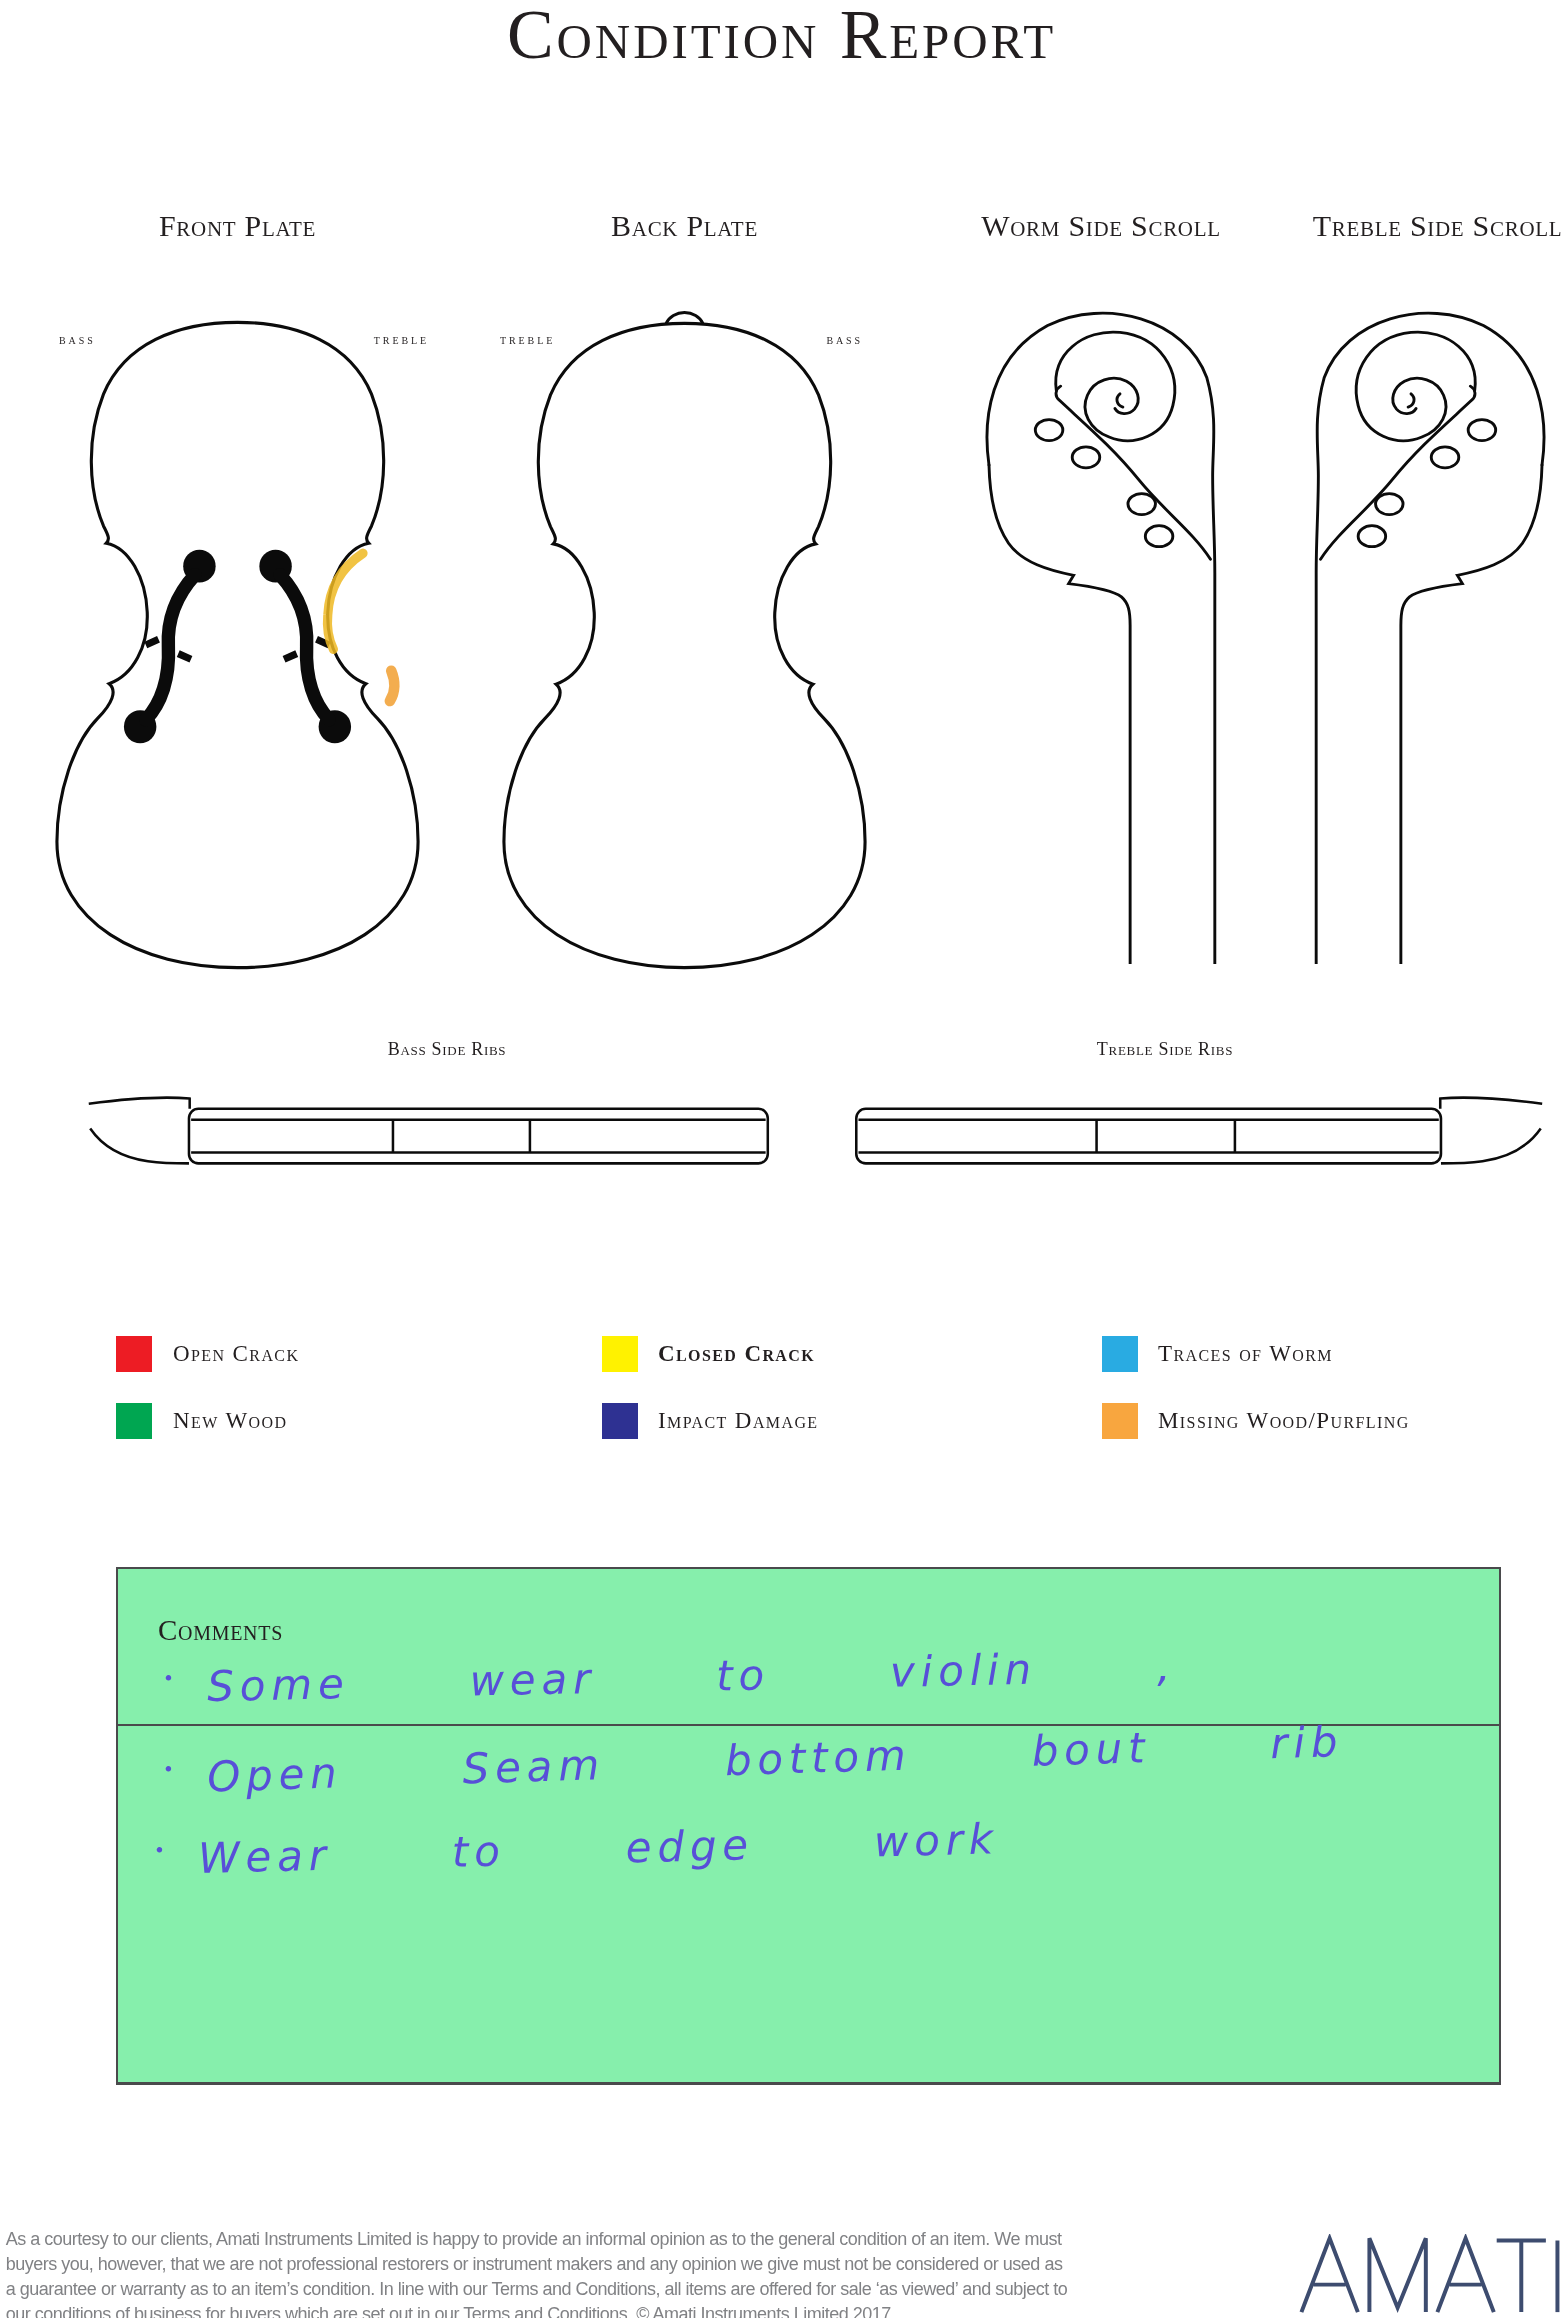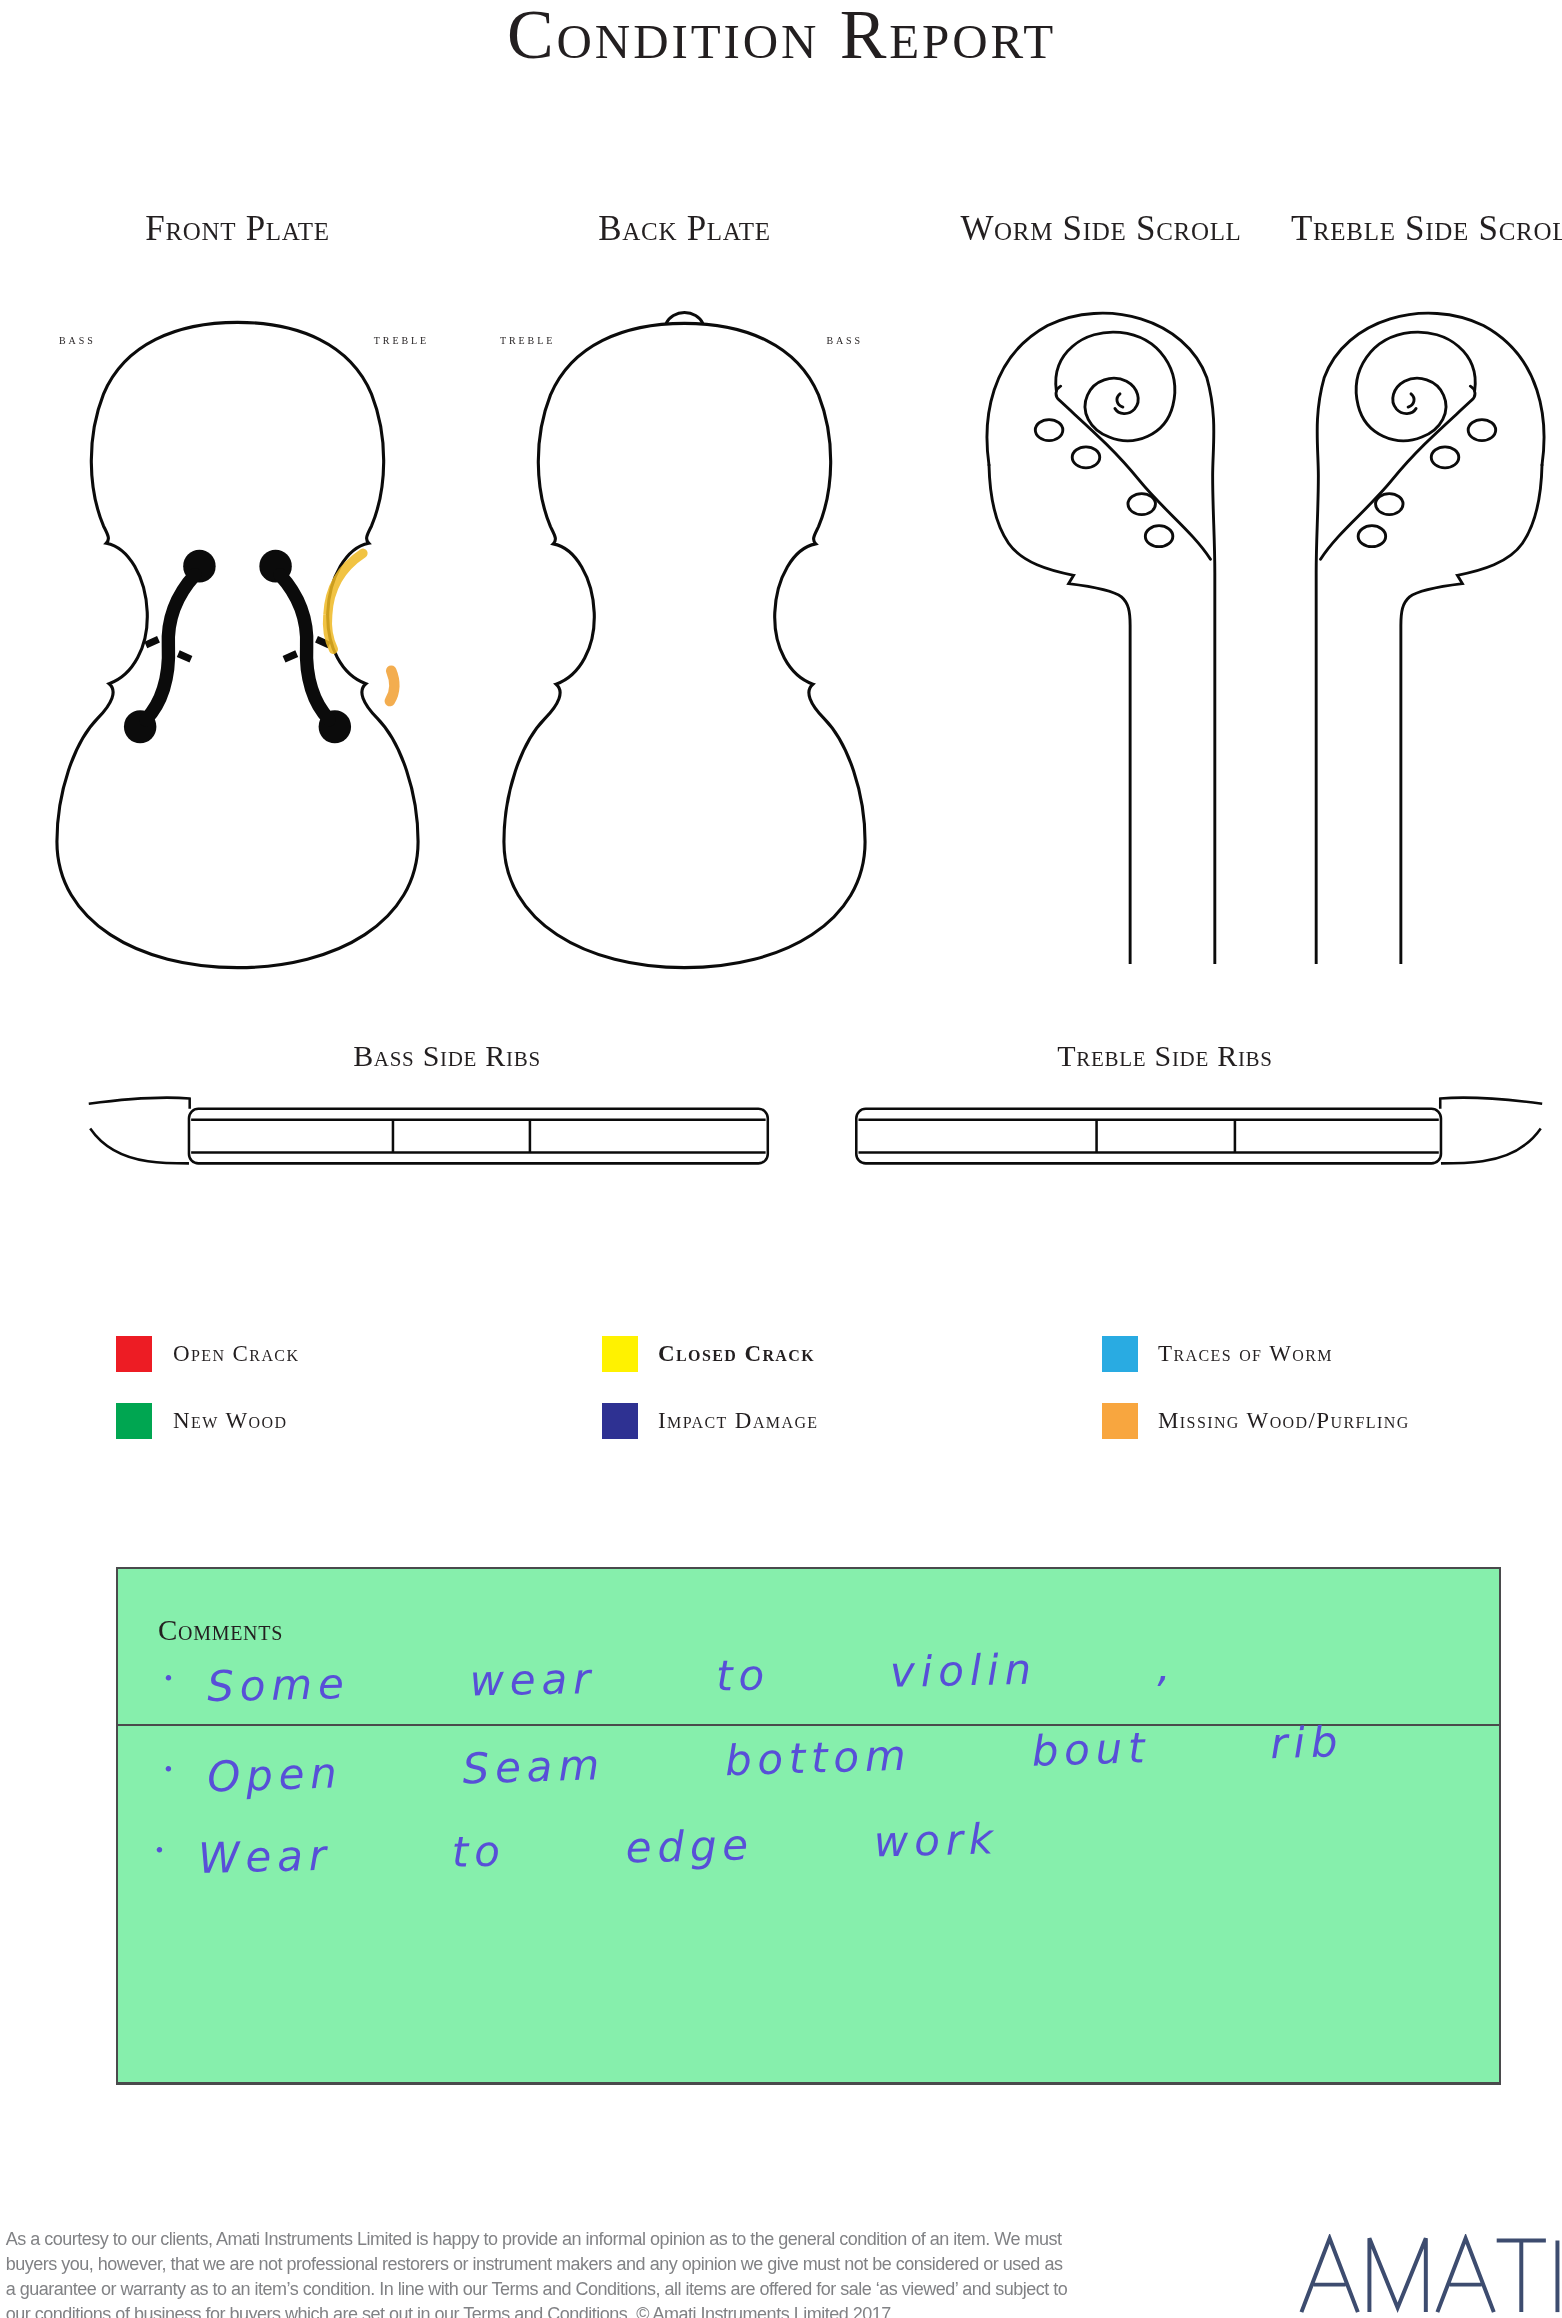--- a/index.html
+++ b/index.html
@@ -14,24 +14,24 @@
   .abs{position:absolute;}
   .sc{font-variant:small-caps;}
   .center{text-align:center;}
 
   .title{
     left:0;top:-4.3px;width:1563px;
     font-size:70px;letter-spacing:2.9px;line-height:78px;
     font-weight:400;
   }
   .diagram-label{
-    font-size:35px;letter-spacing:0.7px;top:209px;
+    font-size:30px;letter-spacing:0.7px;top:209px;
   }
   .ribs-label{
-    font-size:30px;letter-spacing:0.7px;top:1039px;
+    font-size:18px;letter-spacing:0.7px;top:1039px;
   }
   .side-label{
     font-size:10px;letter-spacing:2.9px;top:335px;
     font-family:"Liberation Serif", serif;
   }
   svg{display:block;}
 
   
   .swatch{width:36px;height:36px;}
   .legend-label{

